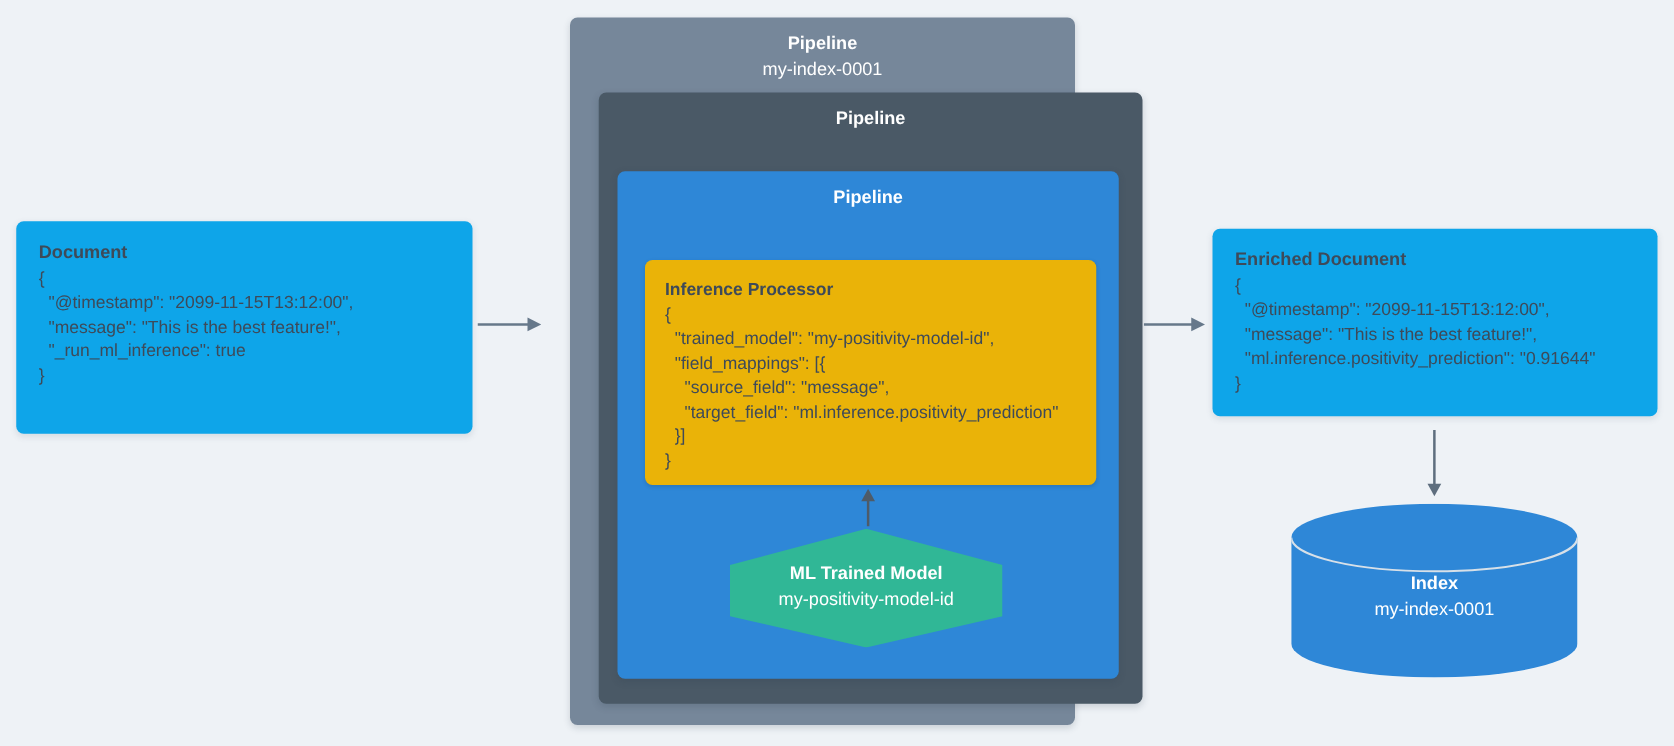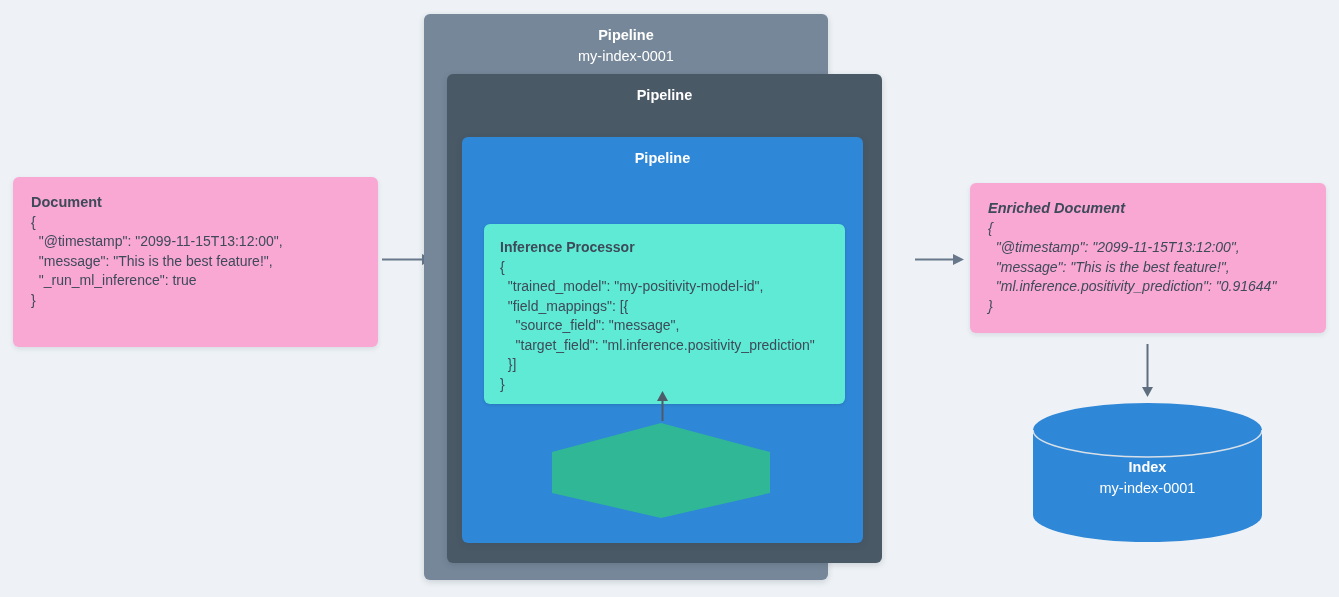--- a/index.html
+++ b/index.html
@@ -8,21 +8,21 @@
     background:#EEF2F6;
     font-family:"Liberation Sans","DejaVu Sans",sans-serif;
     color:#3E4A59;
     overflow:hidden;
   }
   .canvas{position:relative;width:1339px;height:597px;}
   .abs{position:absolute;box-sizing:border-box;}
 
   
   .card{
-    background:#f9a8d4;
+    background:#0ea5e9;
     border-radius:6px;
     box-shadow:0 2px 5px rgba(70,90,110,0.14);
     padding:16px 18px;
     font-size:14px;
     line-height:19.5px;
   }
   .card .card-title{font-weight:bold;font-size:14.5px;}
   .code div{white-space:pre;}
 
   
@@ -37,28 +37,27 @@
     text-align:center;
     color:#FFFFFF;
     padding-top:11px;
     line-height:21px;
     font-size:14.5px;
   }
   .pipe-head .pipe-label{font-weight:bold;}
 
   
   .proc{
-    background:#5eead4;
+    background:#eab308;
     border-radius:6px;
     padding:14px 16px;
     font-size:14px;
     line-height:19.5px;
     color:#3E4A59;
     box-shadow:0 1px 3px rgba(30,50,70,0.18);
-    margin-top:16px;
   }
   .proc .proc-title{font-weight:bold;}
 
   
   .shape-label{
     position:absolute;left:0;width:100%;
     text-align:center;color:#FFFFFF;
     line-height:21px;font-size:14.5px;
   }
   .shape-label .bold{font-weight:bold;}
@@ -81,21 +80,21 @@
       </div>
   </div>
 
   <div class="abs" style="left:382px;top:253px;">
     <svg width="52" height="13" viewBox="0 0 52 13">
       <line x1="0" y1="6.5" x2="41" y2="6.5" stroke="#66788A" stroke-width="2"></line>
       <polygon points="40,1 51,6.5 40,12" fill="#66788A"></polygon>
     </svg>
   </div>
 
-  <div class="abs pipe pipe-outer" style="left:424px;top:14px;width:404px;height:566px;">
+  <div class="abs pipe pipe-outer" style="left:456px;top:14px;width:404px;height:566px;">
     <div class="pipe-head">
       <div class="pipe-label">Pipeline</div>
       <div>my-index-0001</div>
     </div>
 
     <div class="abs pipe pipe-mid" style="left:23px;top:60px;width:435px;height:489px;">
       <div class="pipe-head">
         <div class="pipe-label">Pipeline</div>
       </div>
 
@@ -121,34 +120,38 @@
           <svg width="13" height="31" viewBox="0 0 13 31">
             <line x1="6.5" y1="30" x2="6.5" y2="9" stroke="#4E5B68" stroke-width="2"></line>
             <polygon points="1,10 6.5,0 12,10" fill="#4E5B68"></polygon>
           </svg>
         </div>
 
         <div class="abs" style="left:90px;top:286px;width:218px;height:95px;">
           <svg width="218" height="95" viewBox="0 0 218 95">
             <polygon points="109,0 218,29 218,70 109,95 0,70 0,29" fill="#30B796"></polygon>
           </svg>
+          <div class="shape-label" style="top:26px;">
+            <div class="bold">ML Trained Model</div>
+            <div>my-positivity-model-id</div>
+          </div>
         </div>
 
       </div>
     </div>
   </div>
 
   <div class="abs" style="left:915px;top:253px;">
     <svg width="50" height="13" viewBox="0 0 50 13">
       <line x1="0" y1="6.5" x2="39" y2="6.5" stroke="#66788A" stroke-width="2"></line>
       <polygon points="38,1 49,6.5 38,12" fill="#66788A"></polygon>
     </svg>
   </div>
 
-  <div class="abs card" style="left:970px;top:183px;width:356px;height:150px;font-style:italic;">
+  <div class="abs card" style="left:970px;top:183px;width:356px;height:150px;">
     <div class="card-title">Enriched Document</div>
     <div class="code">
         <div>{</div>
         <div>  "@timestamp": "2099-11-15T13:12:00",</div>
         <div>  "message": "This is the best feature!",</div>
         <div>  "ml.inference.positivity_prediction": "0.91644"</div>
         <div>}</div>
       </div>
   </div>
 

